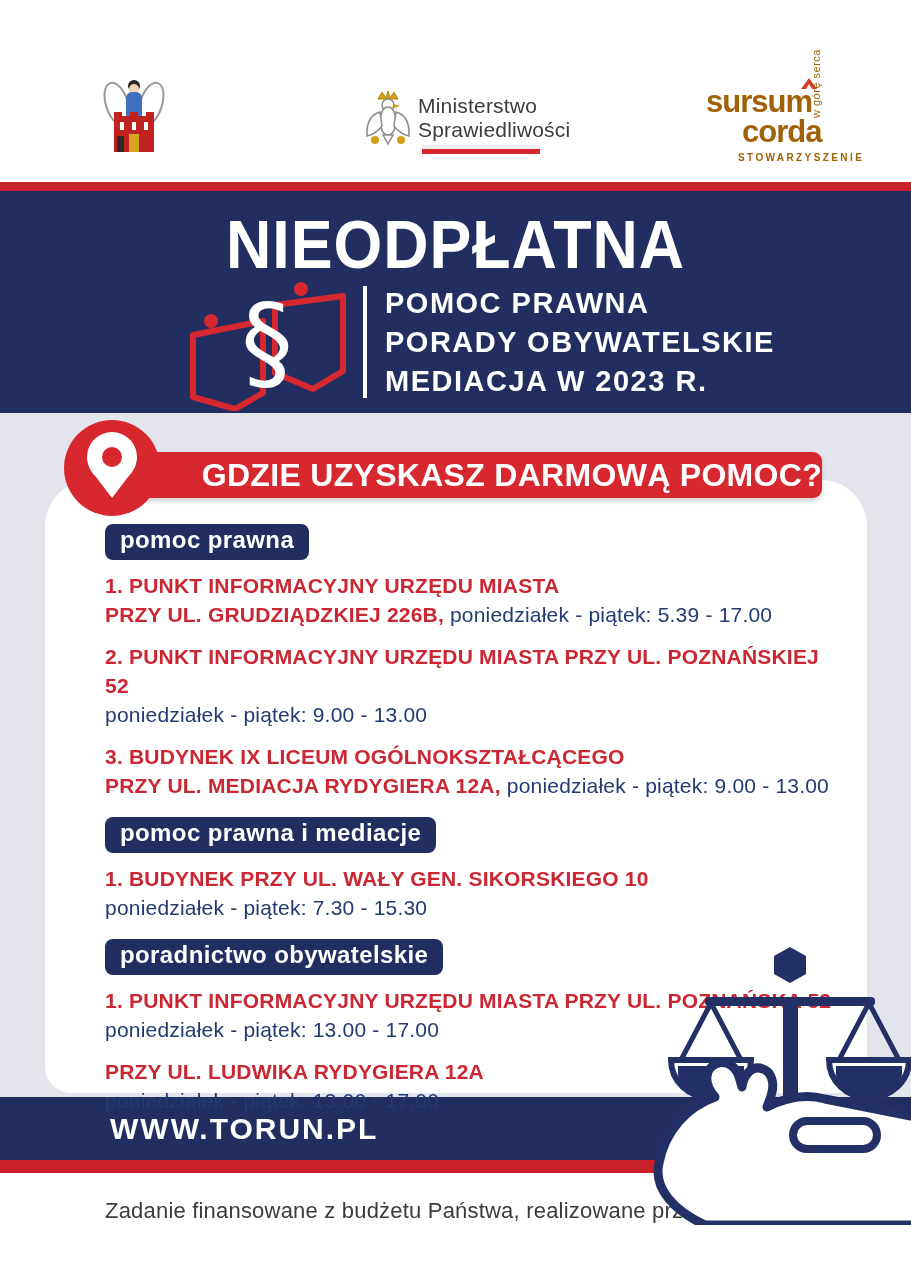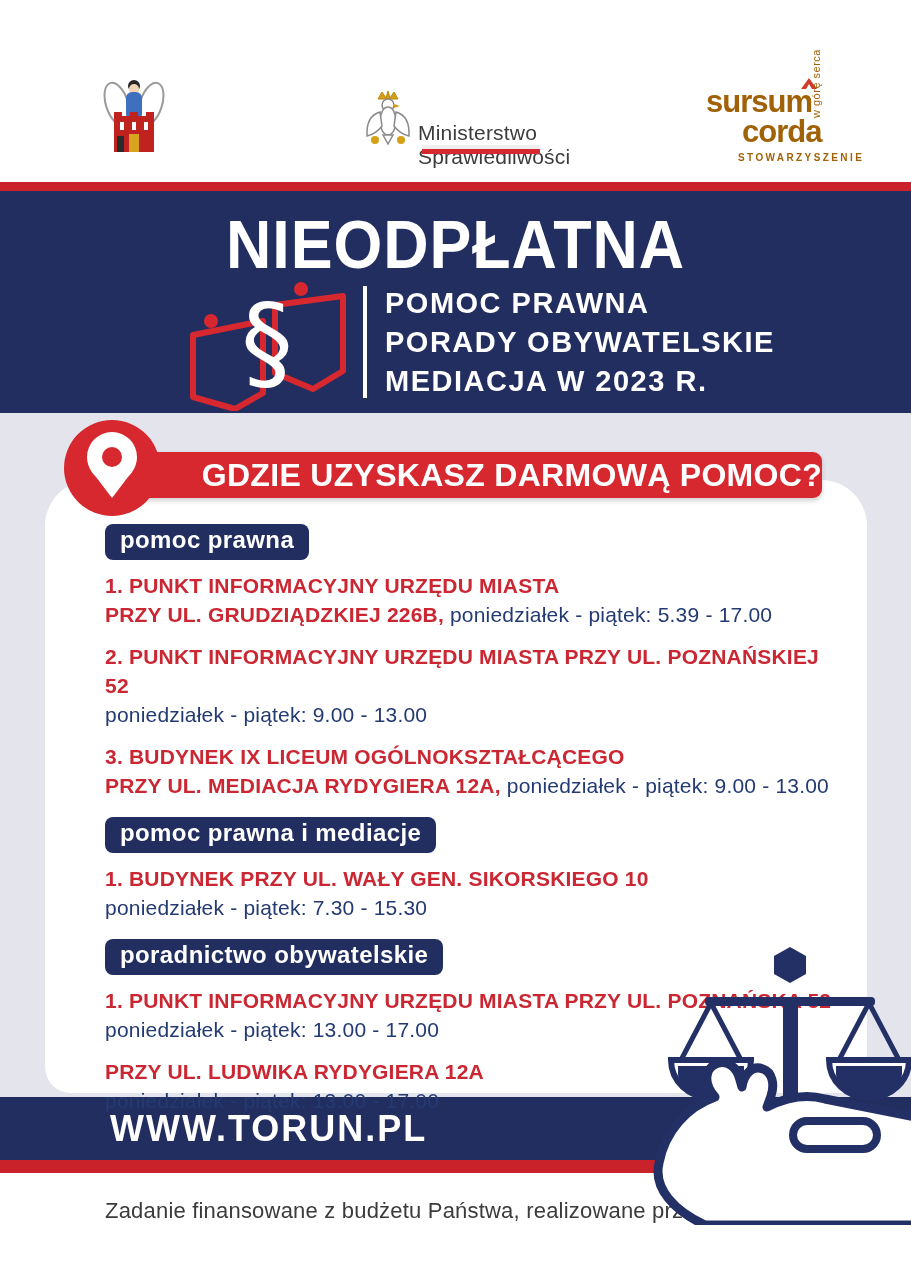--- a/index.html
+++ b/index.html
@@ -4,21 +4,21 @@
 <style>
   html,body{margin:0;padding:0;background:#888;}
   .poster{
     position:relative; width:911px; height:1278px; background:#ffffff;
     font-family:"Liberation Sans", sans-serif; overflow:hidden; margin:0 auto;
   }
   
   .logo-torun{position:absolute; left:103px; top:76px; width:62px; height:82px;}
   .logo-ministry{position:absolute; left:364px; top:88px; width:200px; height:70px;}
   .logo-ministry .eagle{position:absolute; left:0; top:2px;}
-  .logo-ministry .mtext{position:absolute; left:54px; top:6px; font-size:21px; line-height:24px; color:#3c3c3c; letter-spacing:.2px;margin-top:27px;}
+  .logo-ministry .mtext{position:absolute; left:54px; top:6px; font-size:21px; line-height:24px; color:#3c3c3c; letter-spacing:.2px;}
   .logo-ministry .flagbar{position:absolute; left:58px; top:57px; width:118px; height:9px;}
   .logo-ministry .flagbar .w{height:4px; background:#efefef;}
   .logo-ministry .flagbar .r{height:5px; background:#d7282f;}
   .logo-sursum{position:absolute; left:698px; top:78px; width:140px; height:88px; color:#a16207;}
   .logo-sursum .w1{position:absolute; left:8px; top:6px; font-size:31px; font-weight:800; letter-spacing:-1px;}
   .logo-sursum .w2{position:absolute; left:44px; top:36px; font-size:31px; font-weight:800; letter-spacing:-1px;}
   .logo-sursum .caret{position:absolute; left:102px; top:-3px;}
   .logo-sursum .sub{position:absolute; left:40px; top:74px; font-size:10px; font-weight:700; letter-spacing:2.4px;text-align:right;}
   .logo-sursum .vert{position:absolute; left:112px; top:40px; font-size:11px; letter-spacing:.5px;
                      transform:rotate(-90deg); transform-origin:left top; white-space:nowrap;}
@@ -48,21 +48,21 @@
   .badge{display:inline-block; background:#232e60; color:#fff; font-size:24px; font-weight:700;
          letter-spacing:.4px; padding:2px 15px 6px; border-radius:8px; margin:4px 0 11px;}
   .group:first-child .badge{margin-top:0;}
   .entry{margin-bottom:13px;}
   .line{font-size:21px; line-height:29px;}
   .t-red{color:#cb2733; font-weight:700; letter-spacing:.2px;}
   .t-blue{color:#233a72; font-weight:400; letter-spacing:.2px;}
   
   .footer-bar{position:absolute; left:0; top:1097px; width:911px; height:63px; background:#232e60;}
   .footer-site{position:absolute; left:110px; top:0; height:63px; line-height:63px;
-               color:#fff; font-size:36px; font-weight:700; letter-spacing:2px;}
+               color:#fff; font-size:30px; font-weight:700; letter-spacing:2px;}
   .stripe-bottom{position:absolute; left:0; top:1160px; width:911px; height:13px; background:#c9222b;}
   .funding{position:absolute; left:105px; top:1198px; font-size:22px; color:#3b3b3c;
            letter-spacing:.2px; white-space:pre-wrap;}
   .scales-illu{position:absolute; left:645px; top:925px; z-index:6;}
 </style>
 </head>
 <body>
 
 <div class="poster">
 

